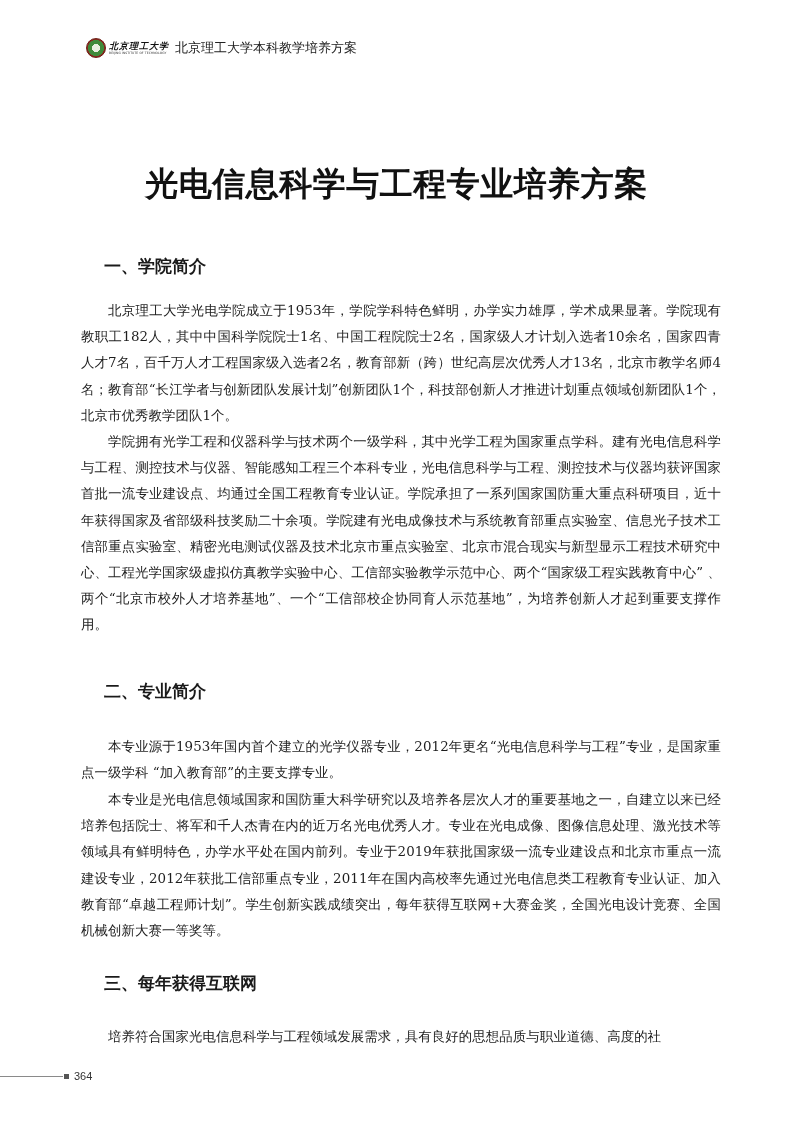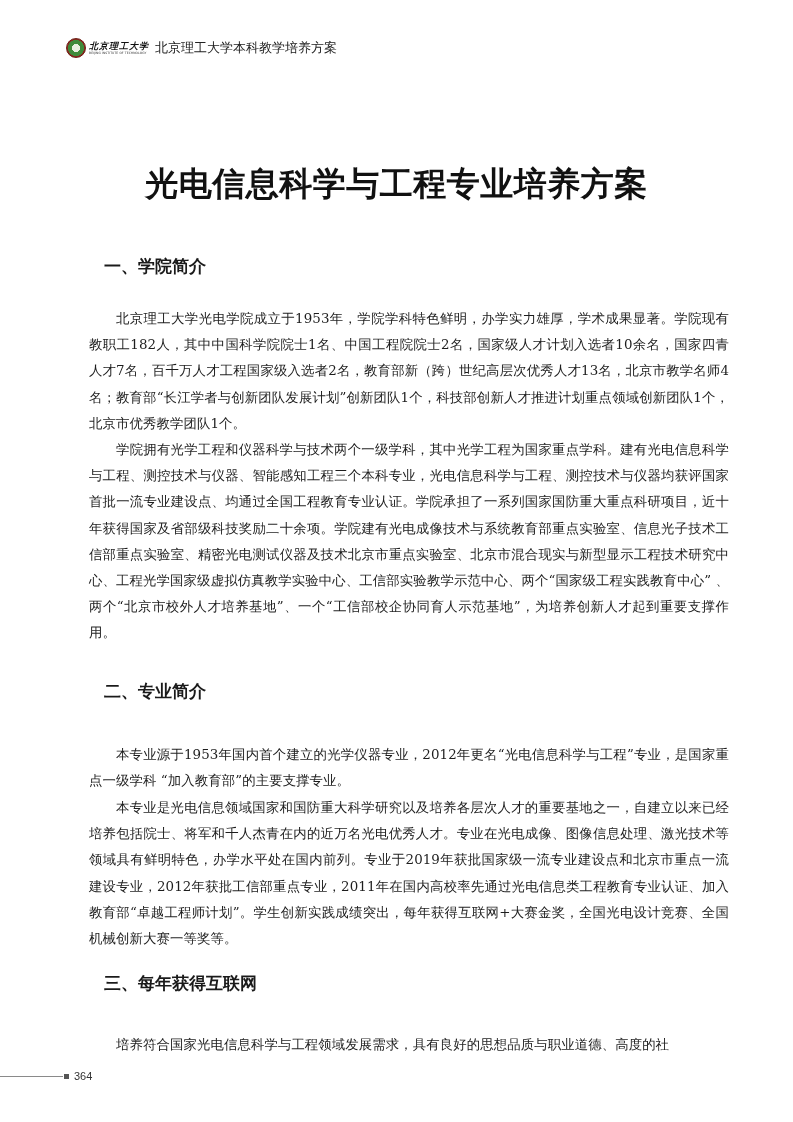--- a/index.html
+++ b/index.html
@@ -10,21 +10,21 @@
     body {
       width: 793px;
       height: 1122px;
       position: relative;
       overflow: hidden;
       font-family: "DejaVu Serif", "Liberation Serif", serif;
       color: #1d1d1d;
     }
     .header {
       position: absolute;
-      left: 66px;
+      left: 86px;
       top: 37px;
       height: 22px;
       display: flex;
       align-items: center;
     }
     .logo-emblem {
       width: 20px;
       height: 20px;
       border-radius: 50%;
       background: radial-gradient(circle at 50% 50%, #e8efe0 0 30%, #3f8a3a 31% 62%, #8a2a1f 63% 100%);
@@ -83,21 +83,21 @@
       position: absolute;
       left: 77px;
       width: 640px;
       font-size: 13.4px;
       line-height: 26.2px;
       text-indent: 27px;
       text-align: justify;
       text-justify: inter-character;
       letter-spacing: 0.1px;
       color: #1d1d1d;
-      margin: 12px;
+      margin: 4px;
     }
     .footer {
       position: absolute;
       left: 0;
       top: 1068px;
       height: 16px;
       display: flex;
       align-items: center;
     }
     .footer-line {

